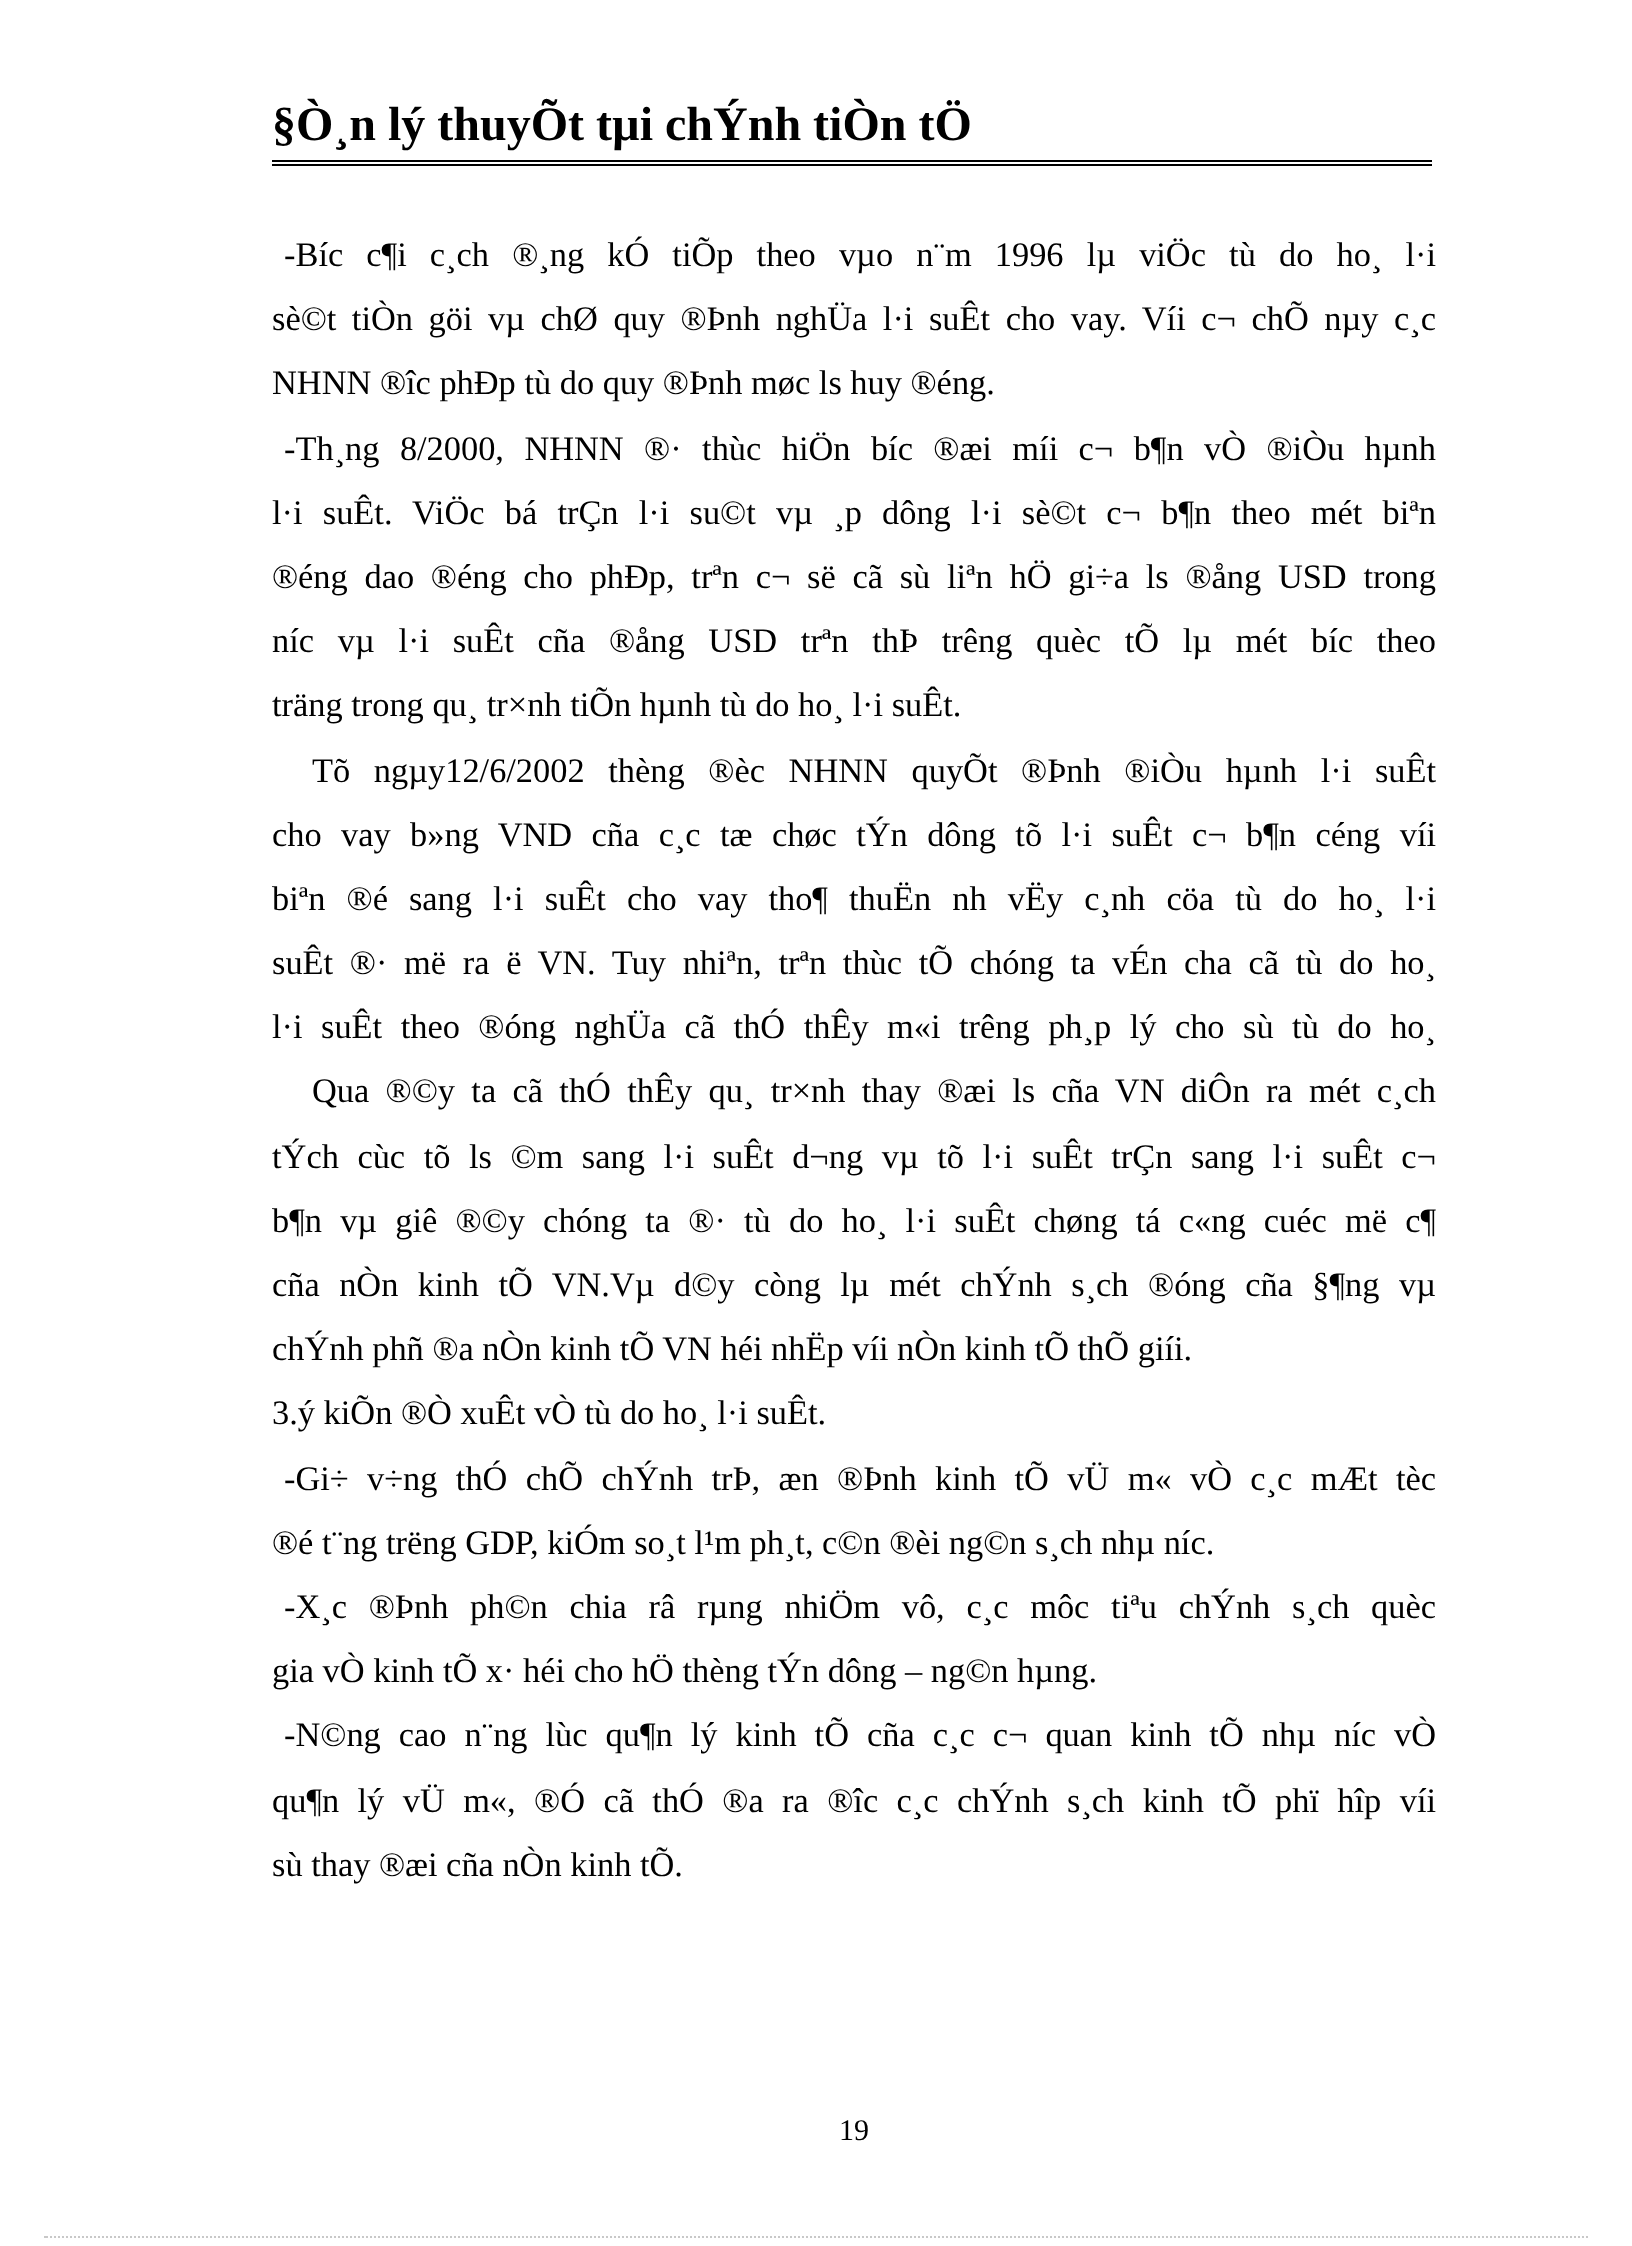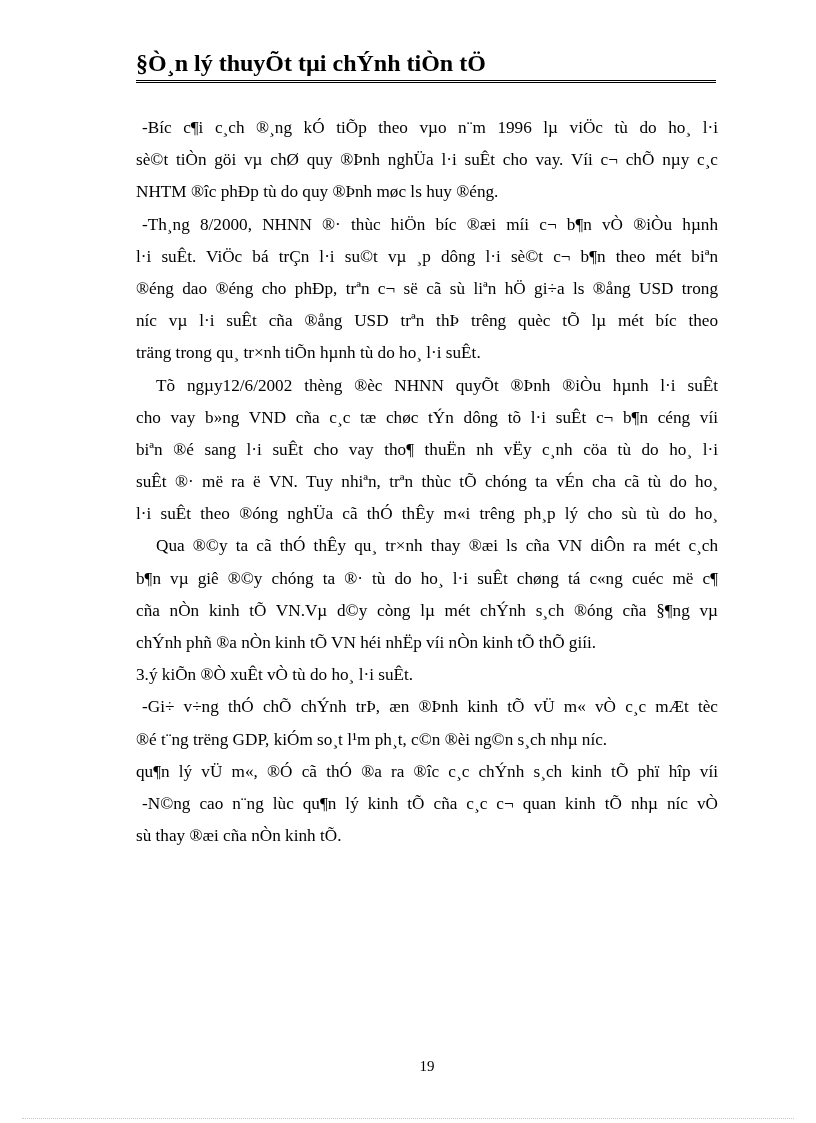--- a/index.html
+++ b/index.html
@@ -85,59 +85,64 @@
 
   <div class="heading">
     <span class="heading-text">§Ò¸n lý thuyÕt tµi chÝnh tiÒn tÖ</span>
   </div>
 
   <div class="body-text">
 
     <div>
       <span class="line indent1">-Bíc  c¶i c¸ch ®¸ng kÓ tiÕp theo vµo n¨m 1996 lµ viÖc tù do ho¸ l·i</span>
       <span class="line">sè©t  tiÒn göi vµ chØ quy ®Þnh nghÜa l·i  suÊt cho vay. Víi c¬ chÕ nµy c¸c</span>
-      <span class="line last">NHTM ®îc  phÐp tù do quy ®Þnh møc ls huy ®éng.</span>
+      <span class="line last">NHNN ®îc  phÐp tù do quy ®Þnh møc ls huy ®éng.</span>
     </div>
 
     <div>
       <span class="line indent1">-Th¸ng 8/2000, NHNN ®· thùc hiÖn bíc  ®æi míi c¬ b¶n vÒ ®iÒu hµnh</span>
       <span class="line">l·i  suÊt. ViÖc bá trÇn l·i  su©t  vµ ¸p dông l·i  sè©t  c¬ b¶n theo mét biªn</span>
       <span class="line">®éng dao ®éng cho phÐp,  trªn c¬ së cã sù liªn hÖ gi÷a ls ®ång USD trong</span>
       <span class="line">níc  vµ l·i  suÊt  cña ®ång USD trªn thÞ tr­êng  quèc tÕ lµ mét bíc  theo</span>
       <span class="line last">träng trong qu¸ tr×nh tiÕn hµnh tù do ho¸ l·i  suÊt.</span>
     </div>
 
     <div>
       <span class="line indent2">Tõ ngµy12/6/2002  thèng ®èc NHNN  quyÕt ®Þnh ®iÒu hµnh l·i  suÊt</span>
       <span class="line">cho vay b»ng VND  cña c¸c tæ chøc tÝn dông tõ l·i  suÊt  c¬ b¶n céng víi</span>
       <span class="line">biªn ®é sang l·i  suÊt   cho vay tho¶ thuËn nh  vËy c¸nh cöa tù do ho¸ l·i</span>
       <span class="line">suÊt ®· më ra ë VN. Tuy nhiªn, trªn thùc tÕ chóng ta vÉn ch­a  cã tù do ho¸</span>
       <span class="line">l·i  suÊt theo ®óng nghÜa cã thÓ thÊy m«i tr­êng  ph¸p lý cho sù tù do ho¸</span>
     </div>
 
     <div>
       <span class="line indent2">Qua ®©y ta cã thÓ thÊy qu¸ tr×nh thay ®æi ls cña VN diÔn ra mét c¸ch</span>
+      <span class="line">tÝch cùc tõ ls ©m sang l·i  suÊt  d­¬ng  vµ tõ l·i  suÊt  trÇn sang l·i  suÊt  c¬</span>
       <span class="line">b¶n vµ giê ®©y chóng ta ®· tù do ho¸ l·i  suÊt  chøng tá c«ng cuéc më c¶</span>
       <span class="line">cña nÒn kinh  tÕ VN.Vµ d©y còng lµ mét chÝnh s¸ch ®óng cña §¶ng vµ</span>
       <span class="line last">chÝnh phñ ®­a  nÒn kinh  tÕ VN héi nhËp  víi nÒn kinh  tÕ thÕ giíi.</span>
     </div>
 
     <div>
       <span class="line bold">3.ý kiÕn ®Ò xuÊt vÒ tù do ho¸ l·i suÊt.</span>
     </div>
 
     <div>
       <span class="line indent1">-Gi÷ v÷ng thÓ chÕ chÝnh trÞ, æn ®Þnh kinh  tÕ vÜ m« vÒ c¸c mÆt tèc</span>
       <span class="line last">®é t¨ng tr­ëng   GDP, kiÓm so¸t l¹m ph¸t, c©n ®èi ng©n s¸ch nhµ níc.</span>
     </div>
 
+    <div>
+      <span class="line indent1">-X¸c  ®Þnh ph©n chia râ rµng nhiÖm vô, c¸c môc tiªu  chÝnh s¸ch quèc</span>
+      <span class="line last">gia vÒ kinh  tÕ x· héi cho hÖ thèng tÝn dông – ng©n hµng.</span>
+    </div>
 
     <div>
+      <span class="line indent1">-N©ng  cao n¨ng lùc qu¶n lý kinh  tÕ cña c¸c c¬ quan kinh  tÕ nhµ níc  vÒ</span>
       <span class="line">qu¶n lý vÜ m«, ®Ó cã thÓ ®­a  ra ®îc  c¸c chÝnh s¸ch kinh  tÕ phï hîp víi</span>
-      <span class="line indent1">-N©ng  cao n¨ng lùc qu¶n lý kinh  tÕ cña c¸c c¬ quan kinh  tÕ nhµ níc  vÒ</span>
       <span class="line last">sù thay ®æi cña nÒn kinh  tÕ.</span>
     </div>
 
   </div>
 
   <div class="page-number">19</div>
 
   <div class="bottom-border"></div>
 </div>
 

